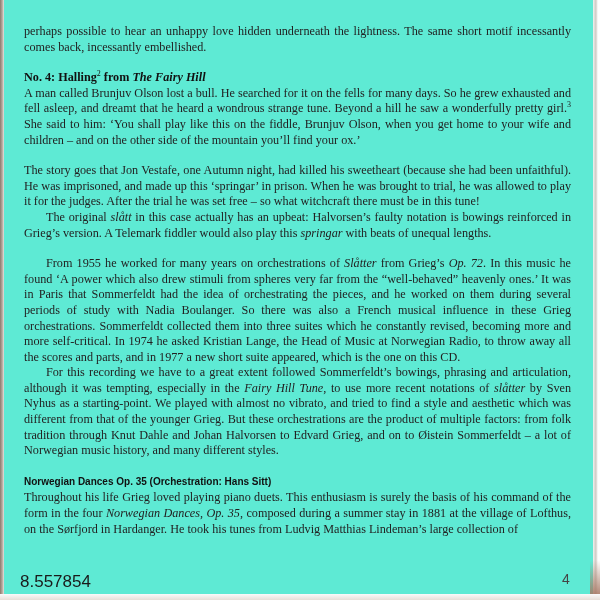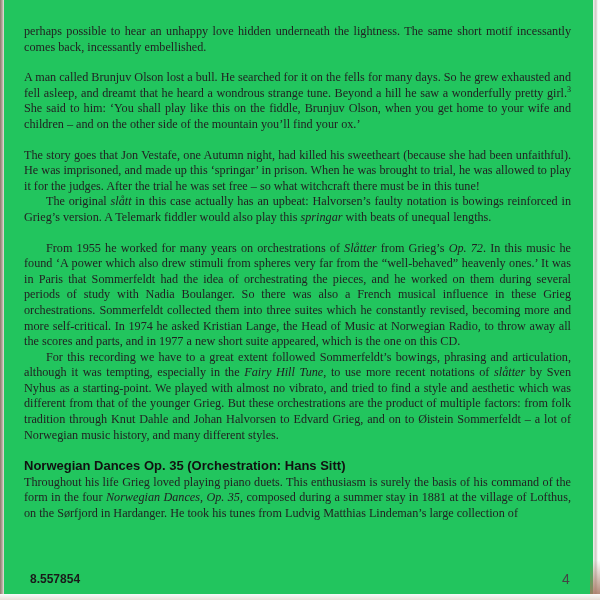--- a/index.html
+++ b/index.html
@@ -7,21 +7,21 @@
       padding: 0;
       width: 600px;
       height: 600px;
       overflow: hidden;
       background: #ffffff;
     }
     .page {
       position: relative;
       width: 600px;
       height: 600px;
-      background: #22c55e;
+      background: #5eead4;
       box-sizing: border-box;
       overflow: hidden;
     }
     .left-edge {
       position: absolute;
       left: 0;
       top: 0;
       width: 4px;
       height: 600px;
       background: linear-gradient(to right, #8a7a6c, #b9aea3 60%, #e8e4df);
@@ -71,41 +71,41 @@
       height: 15px;
     }
     .heading {
       font-weight: bold;
       color: #111;
       text-align: left;
     }
     .sans-heading {
       font-family: "Liberation Sans", "DejaVu Sans", sans-serif;
       font-weight: bold;
-      font-size: 13px;
+      font-size: 10px;
       color: #111;
       text-align: left;
       margin-bottom: 1px;
     }
     .story {
     }
     i, .it { font-style: italic; }
     sup {
       font-size: 8px;
       line-height: 0;
       vertical-align: 5px;
       font-weight: normal;
     }
     .footer-catalog {
       position: absolute;
-      left: 30px;
+      left: 20px;
       top: 572px;
       font-family: "Liberation Sans", "DejaVu Sans", sans-serif;
-      font-weight: bold;
-      font-size: 12px;
+      font-weight: normal;
+      font-size: 17px;
       color: #1a1a1a;
     }
     .footer-page {
       position: absolute;
       left: 562px;
       top: 571px;
       font-family: "Liberation Sans", "DejaVu Sans", sans-serif;
       font-size: 14px;
       color: #444;
     }
@@ -118,20 +118,21 @@
   <div class="right-edge"></div>
   <div class="right-edge-bottom"></div>
   <div class="bottom-edge"></div>
 
   <div class="content">
 
     <p>perhaps possible to hear an unhappy love hidden underneath the lightness. The same short motif incessantly comes back, incessantly embellished.</p>
 
     <div class="gap"></div>
 
+    <p class="heading"><span>No. 4: Halling</span><sup>2</sup><span> from </span><i>The Fairy Hill</i></p>
     <p class="story"><span>A man called Brunjuv Olson lost a bull. He searched for it on the fells for many days. So he grew exhausted and fell asleep, and dreamt that he heard a wondrous strange tune. Beyond a hill he saw a wonderfully pretty girl.</span><sup>3</sup><span> She said to him: ‘You shall play like this on the fiddle, Brunjuv Olson, when you get home to your wife and children – and on the other side of the mountain you’ll find your ox.’</span></p>
 
     <div class="gap"></div>
 
     <p class="story">The story goes that Jon Vestafe, one Autumn night, had killed his sweetheart (because she had been unfaithful). He was imprisoned, and made up this ‘springar’ in prison. When he was brought to trial, he was allowed to play it for the judges. After the trial he was set free – so what witchcraft there must be in this tune!</p>
     <p class="indent"><span>The original </span><i>slått</i><span> in this case actually has an upbeat: Halvorsen’s faulty notation is bowings reinforced in Grieg’s version. A Telemark fiddler would also play this </span><i>springar</i><span> with beats of unequal lengths.</span></p>
 
     <div class="gap"></div>
 
     <p class="indent"><span>From 1955 he worked for many years on orchestrations of </span><i>Slåtter</i><span> from Grieg’s </span><i>Op. 72</i><span>. In this music he found ‘A power which also drew stimuli from spheres very far from the “well-behaved” heavenly ones.’ It was in Paris that Sommerfeldt had the idea of orchestrating the pieces, and he worked on them during several periods of study with Nadia Boulanger. So there was also a French musical influence in these Grieg orchestrations. Sommerfeldt collected them into three suites which he constantly revised, becoming more and more self-critical. In 1974 he asked Kristian Lange, the Head of Music at Norwegian Radio, to throw away all the scores and parts, and in 1977 a new short suite appeared, which is the one on this CD.</span></p>

